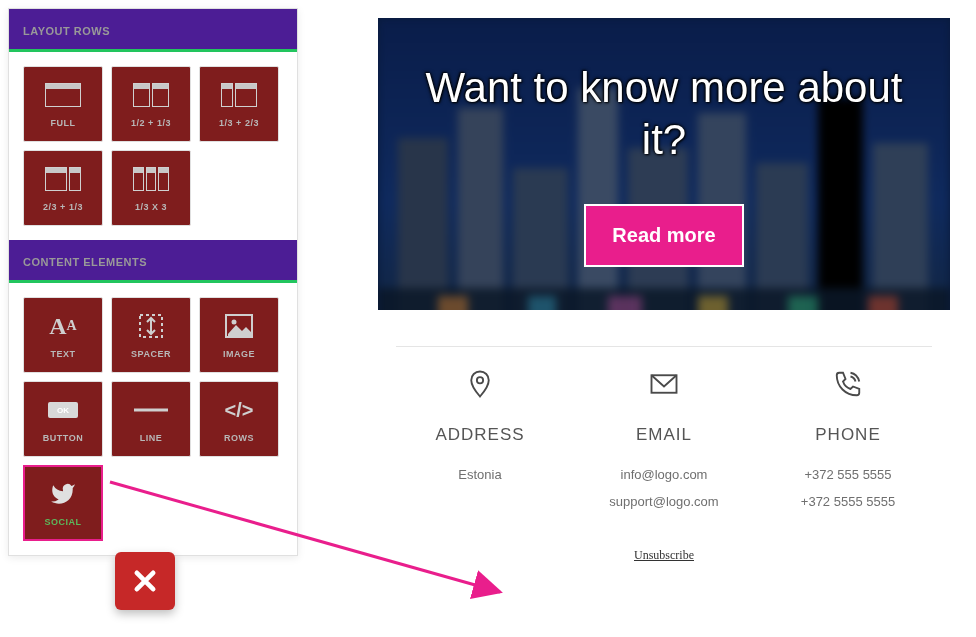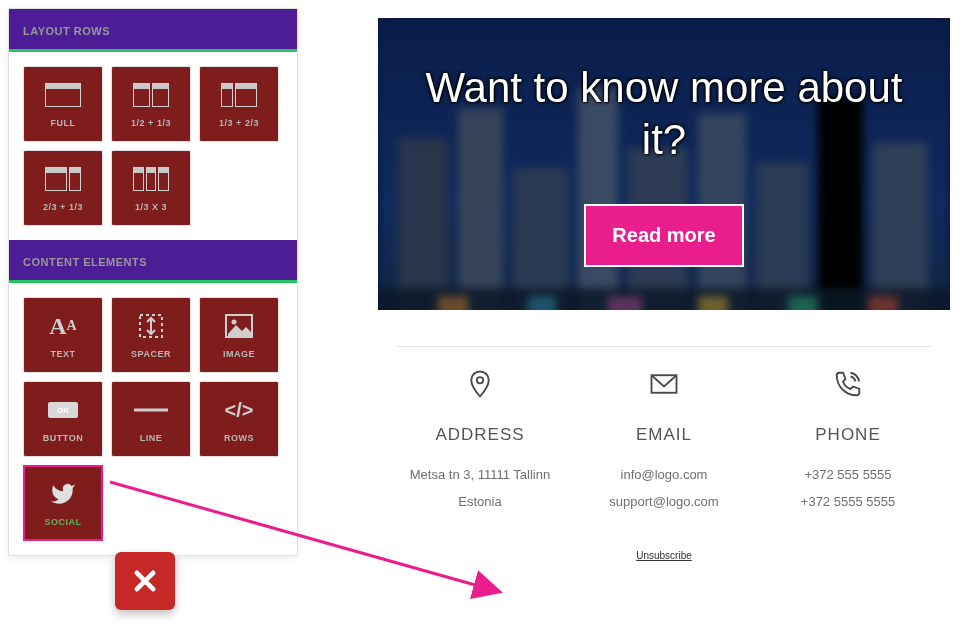--- a/index.html
+++ b/index.html
@@ -148,21 +148,21 @@
     justify-content:space-around;
     text-align:center;
     padding: 0 10px;
   }
   .contact-col { flex:1; display:flex; flex-direction:column; align-items:center; gap:6px; }
   .contact-icon { height:38px; display:flex; align-items:center; justify-content:center; }
   .contact-icon svg { width:30px; height:30px; stroke:#4a4a4a; fill:none; stroke-width:1.5; }
   .contact-heading { font-size:17px; color:#555; letter-spacing:1px; margin:16px 0 14px 0; }
   .contact-line { font-size:13px; color:#6f6f6f; line-height:1.6; }
   .unsubscribe-wrap { text-align:center; margin-top:32px; }
-  .unsubscribe { font-size:10px; color:#333; }
+  .unsubscribe { font-size:12px; color:#333;font-family:Liberation Serif, serif; }
 </style>
 </head>
 <body>
 
 <div class="sidebar">
   <div class="section-header">LAYOUT ROWS</div>
   <div class="tile-grid">
 
     <div class="tile">
       <div class="tile-icon">
@@ -351,21 +351,20 @@
 
   <div class="contact-row">
     <div class="contact-col">
       <div class="contact-icon">
         <svg viewBox="0 0 24 24">
             <path d="M12 2 C8 2 5 5 5 9 C5 14 12 22 12 22 C12 22 19 14 19 9 C19 5 16 2 12 2 Z"></path>
             <circle cx="12" cy="9" r="2.5"></circle>
           </svg>
       </div>
       <div class="contact-heading">ADDRESS</div>
-      <div class="contact-line">Metsa tn 3, 11111 Tallinn</div>
       <div class="contact-line">Estonia</div>
     </div>
     <div class="contact-col">
       <div class="contact-icon">
         <svg viewBox="0 0 24 24">
             <rect x="2" y="5" width="20" height="14"></rect>
             <path d="M2 5 L12 14 L22 5"></path>
           </svg>
       </div>
       <div class="contact-heading">EMAIL</div>

